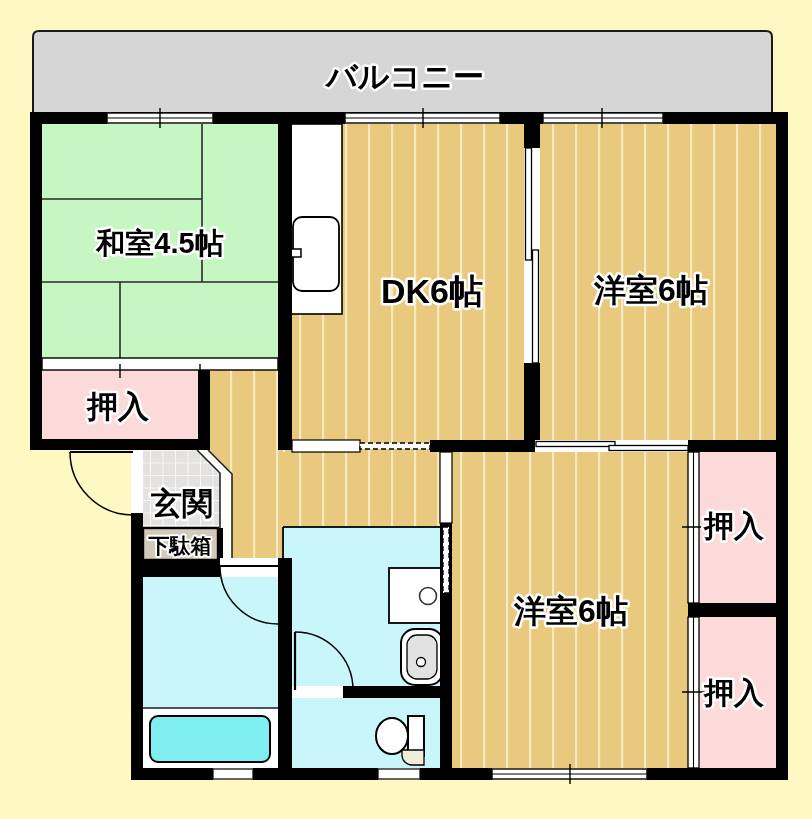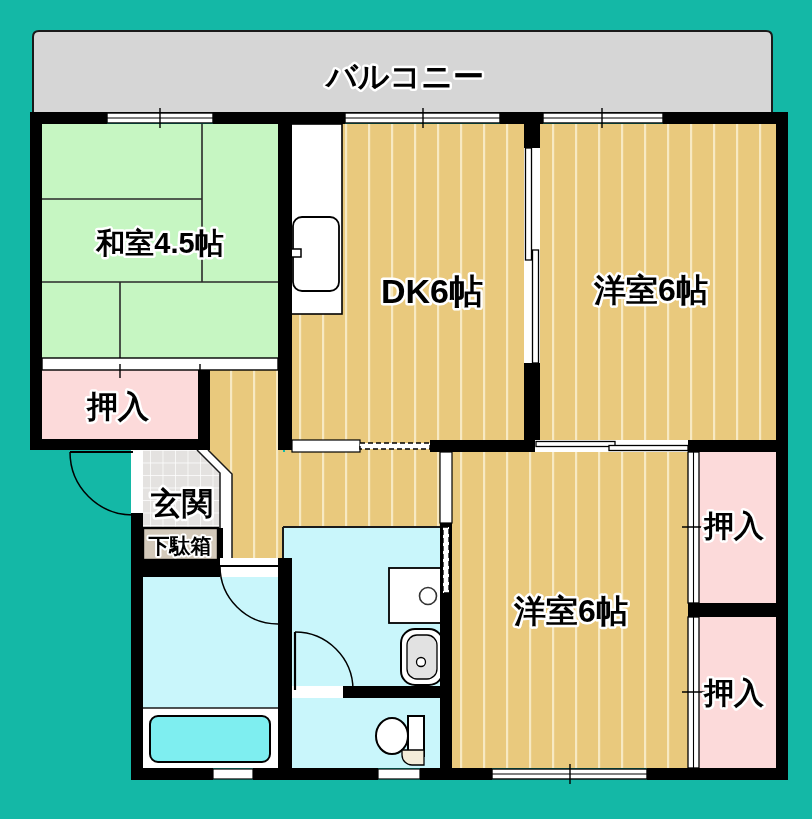--- a/index.html
+++ b/index.html
@@ -1,16 +1,16 @@
 <!DOCTYPE html>
 <html><head>
 <meta charset="utf-8">
 <style>
   html,body{margin:0;padding:0;background:#ffffff;}
-  .stage{position:relative;width:812px;height:819px;background:#14b8a6;overflow:hidden;}
+  .stage{position:relative;width:812px;height:819px;background:#fef9c3;overflow:hidden;}
   svg{display:block;}
   .lbl{
     font-family:"Liberation Sans","DejaVu Sans",sans-serif;
     font-weight:bold;
     fill:#000000;
     stroke:#ffffff;
     stroke-width:5px;
     paint-order:stroke fill;
     stroke-linejoin:round;
     text-anchor:middle;

